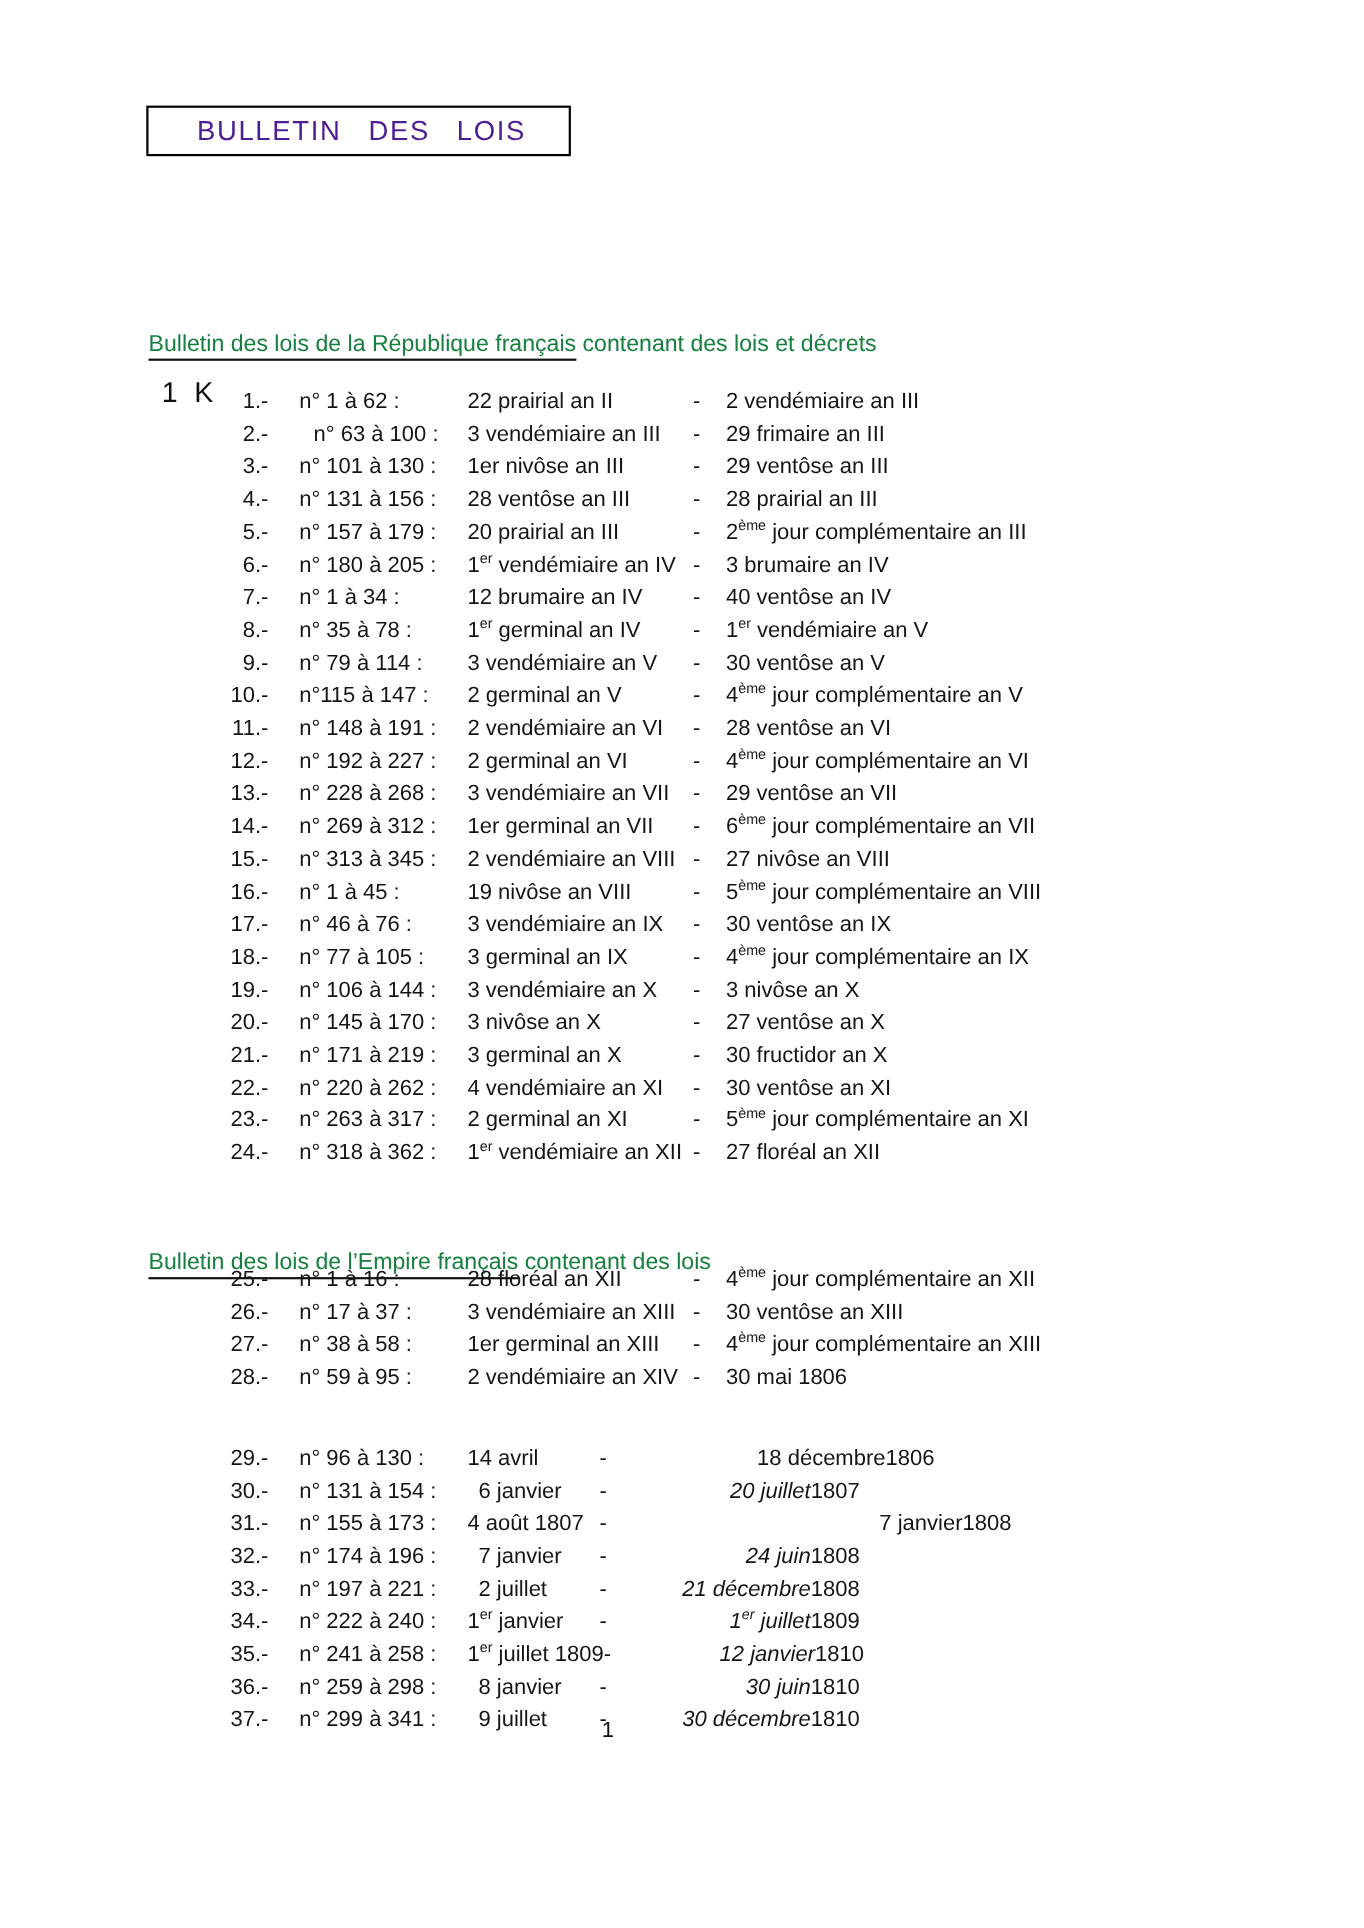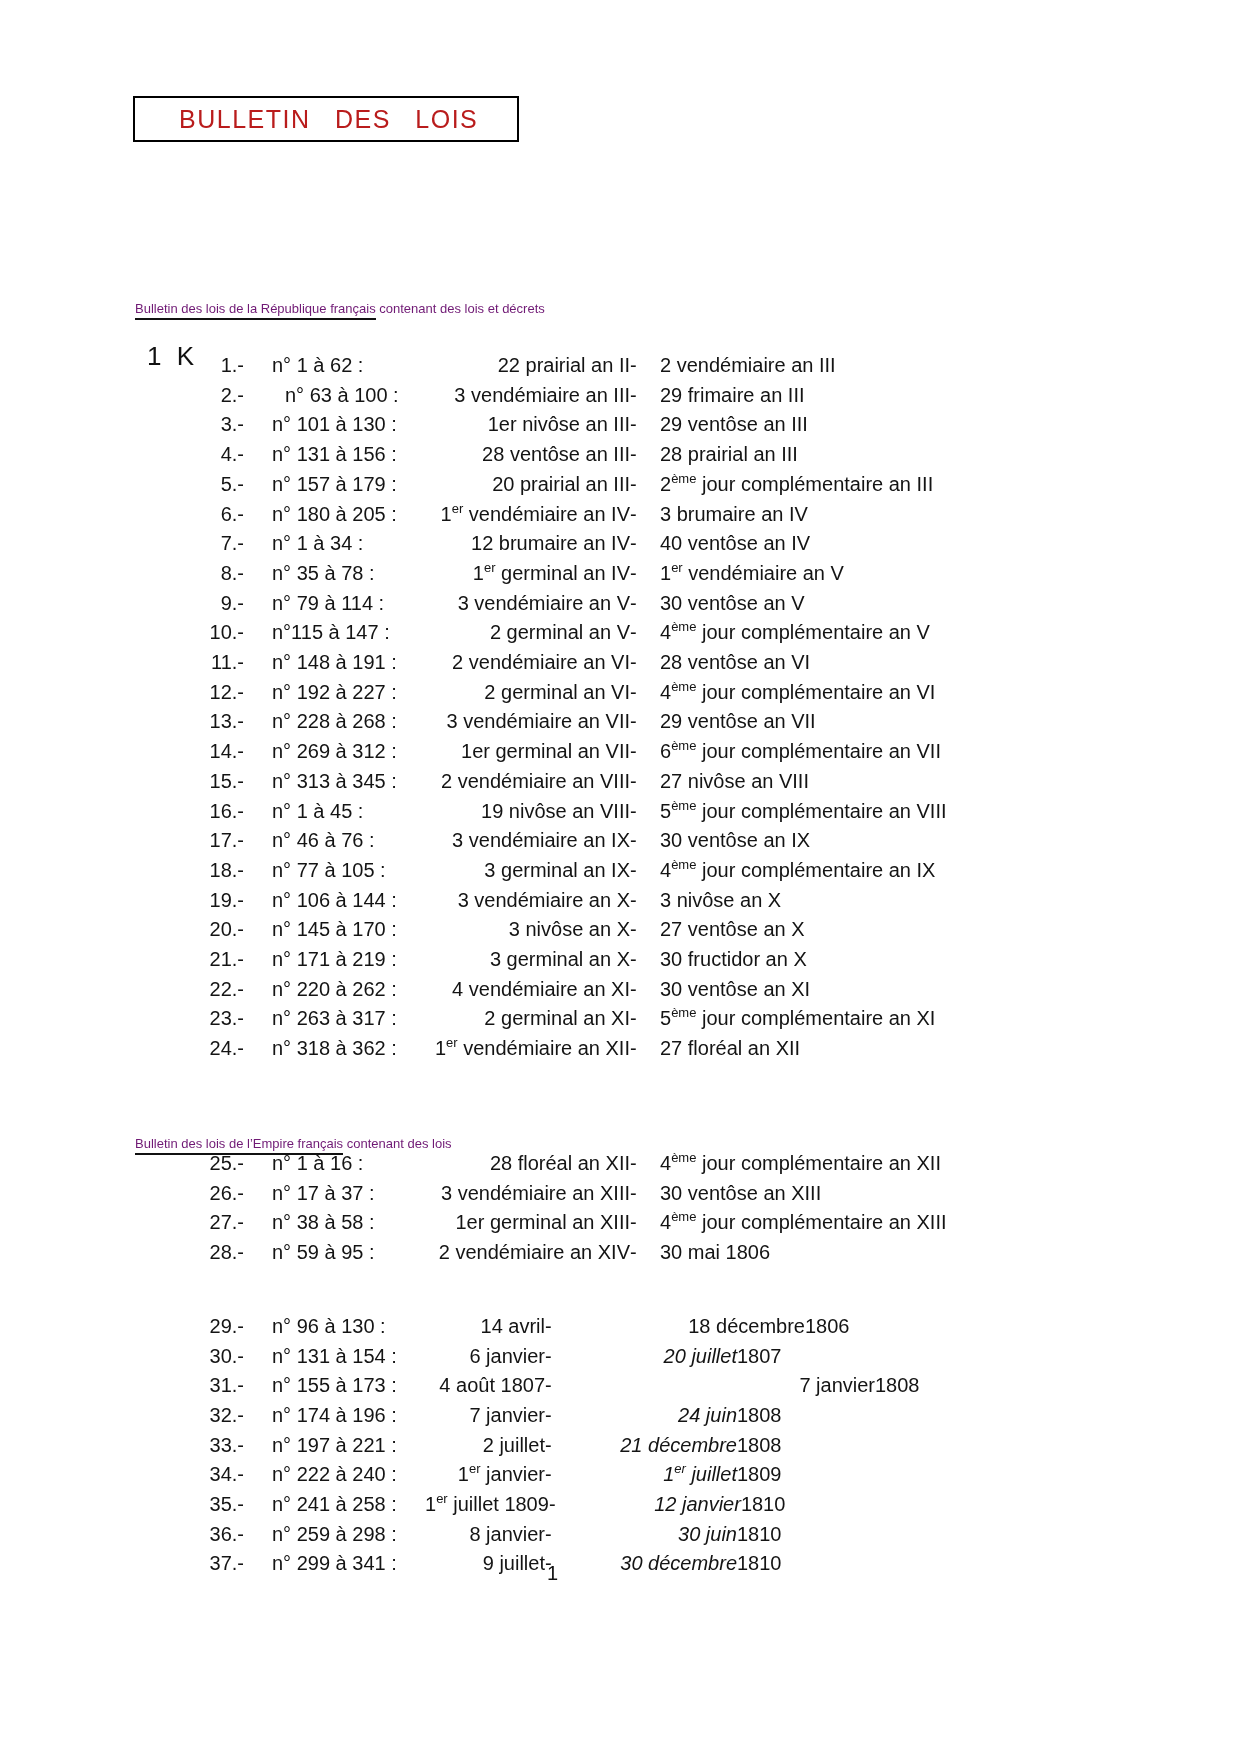--- a/index.html
+++ b/index.html
@@ -6,39 +6,39 @@
   html, body { background: #ffffff; }
   body { width: 1240px; height: 1753px; font-family: "Liberation Sans", sans-serif; color: #141414; }
   .page { position: relative; width: 1240px; height: 1753px; background: #fff; overflow: hidden; }
 
   .title-box {
     position: absolute; left: 133px; top: 96px; width: 386px; height: 46px;
     border: 2px solid #000;
   }
   .title-box span {
     display: block; line-height: 42px; padding-left: 44px;
-    font-size: 25px; letter-spacing: 1.5px; word-spacing: 16px; color: #b91c1c;
+    font-size: 25px; letter-spacing: 1.5px; word-spacing: 16px; color: #4c1d95;
   }
 
-  .heading { position: absolute; left: 135px; font-size: 13px; white-space: pre; color: #701a75; }
+  .heading { position: absolute; left: 135px; font-size: 21px; white-space: pre; color: #15803d; }
   .heading .und { border-bottom: 2px solid #111; padding-bottom: 2px; }
   .h1 { top: 301px; }
   .h2 { top: 1096px; margin-top: 40px; }
 
   .side-label { position: absolute; left: 147px; top: 341px; font-size: 26px; letter-spacing: 4px; color: #111; }
 
   .list { position: absolute; left: 180px; }
   .list1 { top: 351px; }
   .list2 { top: 1149px; }
 
   .row { display: flex; line-height: 29.7px; font-size: 20px; white-space: pre; align-items: baseline; }
   .row span { flex: none; }
   .c-num   { width: 64px; text-align: right; }
   .c-range { margin-left: 28px; min-width: 153px; }
-  .c-start { min-width: 205px; text-align: right; }
+  .c-start { min-width: 205px; }
   .c-dash  { min-width: 30px; }
   .c-end   { min-width: 0; text-align: right; }
   .c-year  { min-width: 0; }
 
   .fmt-greg .c-start, .fmt-greg-wide .c-start, .fmt-greg-far .c-start { min-width: 120px; }
   .fmt-greg .c-dash,  .fmt-greg-wide .c-dash,  .fmt-greg-far .c-dash  { min-width: 47px; }
   .fmt-greg .c-end      { min-width: 145px; font-style: italic; }
   .fmt-greg-wide .c-end { min-width: 213px; padding-left: 8px; margin-top: 44px; }
   .fmt-greg-far .c-end  { min-width: 283px; padding-left: 155px; }
   .ri .c-range { padding-left: 13px; }

